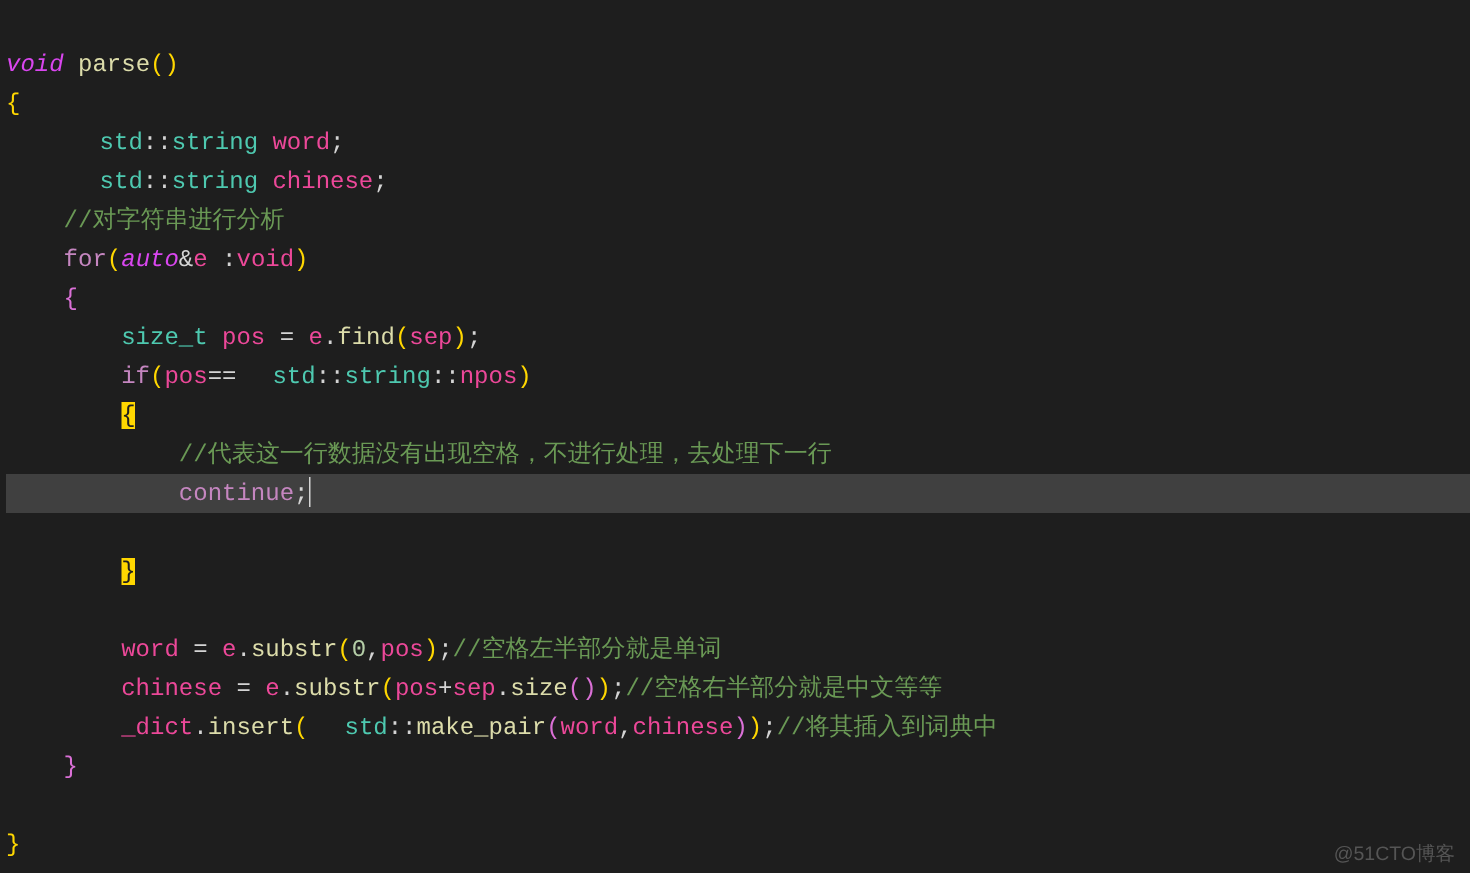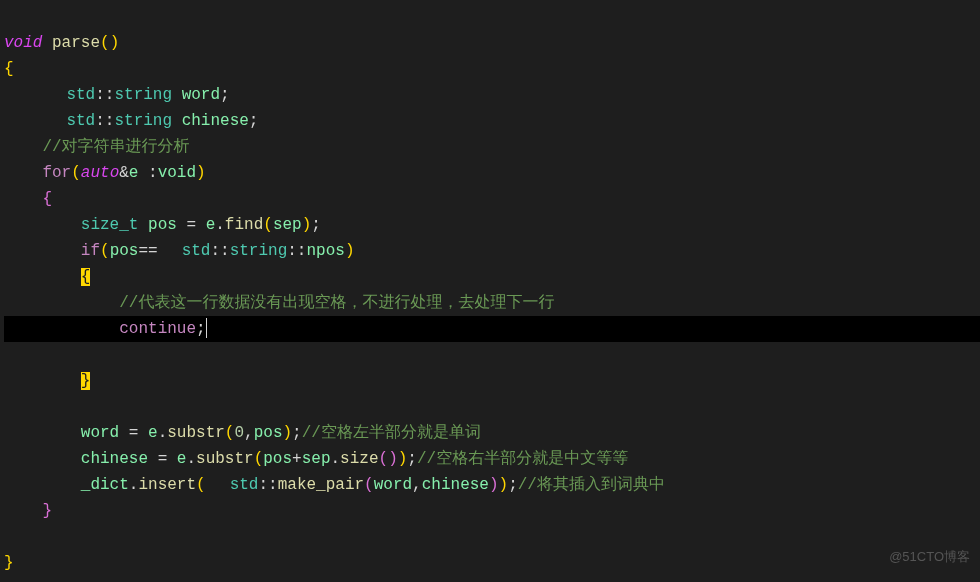--- a/index.html
+++ b/index.html
@@ -25,44 +25,44 @@
     }
     .keyword-type { color: #d946ef; font-style: italic; }
     .keyword-control { color: #c586c0; }
     .function-name { color: #dcdcaa; margin-top: 16px; }
     .brace { color: #ffd700; }
     .brace-highlight { 
       color: #1e1e1e;
       background: #ffd700;
     }
     .operator { color: #d4d4d4; }
-    .variable { color: #86efac; }
+    .variable { color: #ec4899; }
     .namespace { color: #4ec9b0; margin-left: 24px; }
     .type { color: #4ec9b0; }
     .comment { color: #6a9955; }
     .number { color: #b5cea8; }
     .punctuation { color: #d4d4d4; }
     .paren-yellow { color: #ffd700; }
     .paren-pink { color: #da70d6; }
     .cursor-line {
-      background: #000000;
+      background: #404040;
       display: block;
       width: 100%;
       position: relative;
     }
     .cursor {
       display: inline-block;
       width: 1px;
       height: 20px;
       background: #d4d4d4;
       vertical-align: text-bottom;
     }
     .watermark {
       position: absolute;
-      bottom: 16px;
+      bottom: 4px;
       right: 10px;
       color: #555;
       font-size: 13px;
       font-family: sans-serif;
     }
   </style>
 </head>
 <body>
 
 <div class="code-area">

